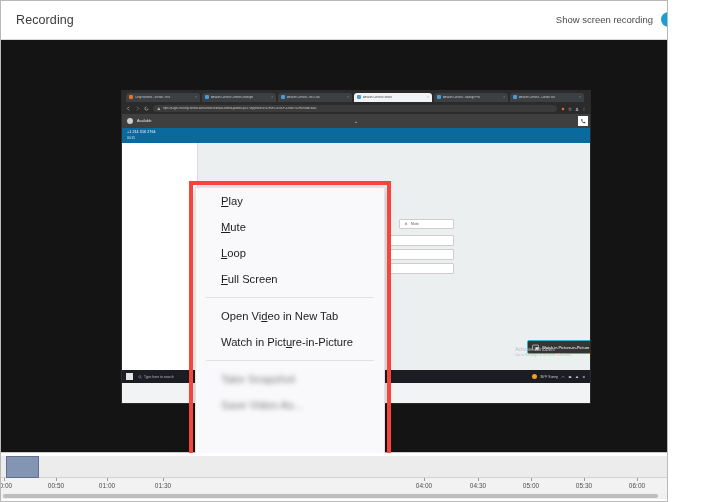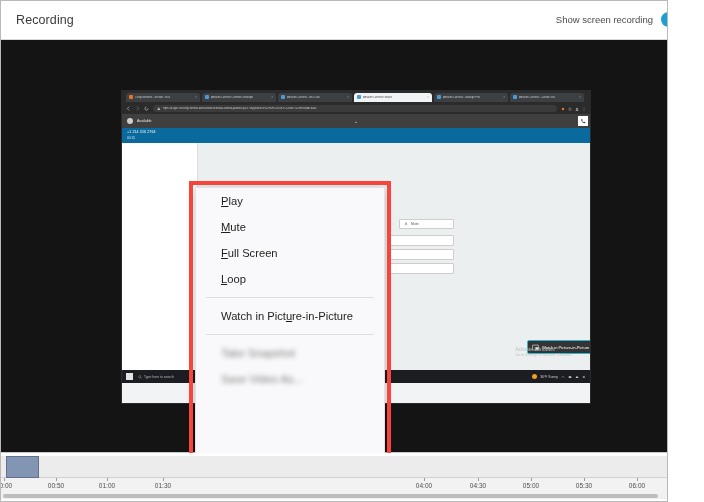--- a/index.html
+++ b/index.html
@@ -457,26 +457,29 @@
     </div>
 
     <div id="context-menu">
       <div class="mi">
           <span><u>P</u>lay</span>
         </div>
       <div class="mi">
           <span><u>M</u>ute</span>
         </div>
       <div class="mi">
+          <span><u>L</u>oop</span>
+        </div>
+      <div class="mi">
           <span><u>F</u>ull Screen</span>
         </div>
+      <div class="msep"></div>
       <div class="mi">
-          <span><u>L</u>oop</span>
-        </div>
-      <div class="msep"></div>
+          <span>Open Vi<u>d</u>eo in New Tab</span>
+        </div>
       <div class="mi">
           <span>Watch in Pict<u>u</u>re-in-Picture</span>
         </div>
       <div class="msep"></div>
       <div class="mi blurred">Take Snapshot</div>
       <div class="mi blurred">Save Video As...</div>
 
     </div>
 
     <div id="red-box"></div>

